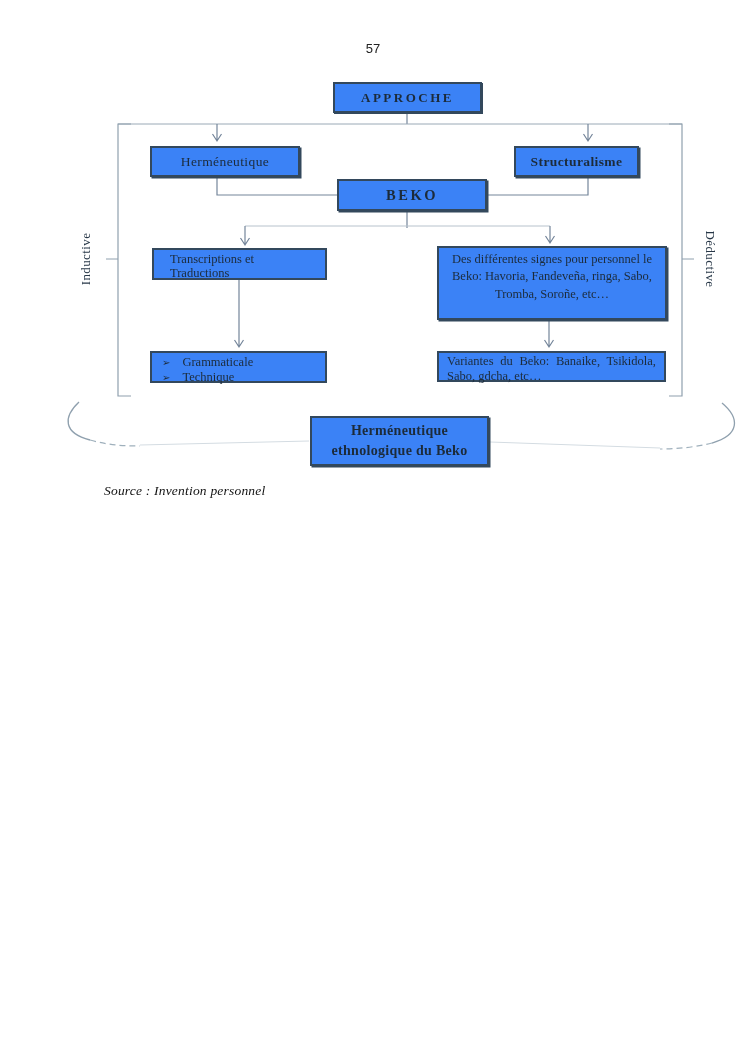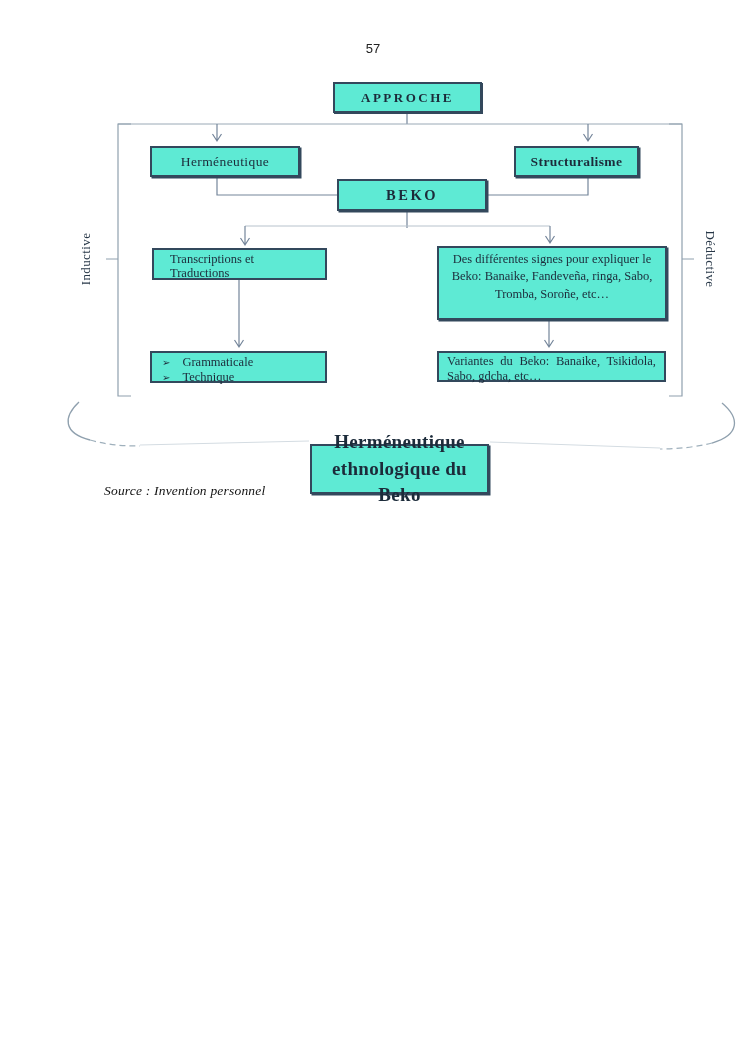--- a/index.html
+++ b/index.html
@@ -23,21 +23,21 @@
     color: #222;
   }
   svg.connectors {
     position: absolute;
     top: 0; left: 0;
     width: 745px; height: 1053px;
   }
   .node {
     position: absolute;
     border: 2px solid #33485c;
-    background: #5eead4;
+    background: #3b82f6;
     display: flex;
     align-items: center;
     justify-content: center;
     text-align: center;
     color: #1c2b3a;
   }
   .node.heavy { box-shadow: 1.5px 1.5px 0 #33485c; text-align: center; }
   .node-approche {
     left: 333px; top: 82px; width: 149px; height: 31px;
     font-size: 13px; letter-spacing: 2.5px; font-weight: 600;
@@ -81,22 +81,22 @@
   .node-methode .marker { font-size: 10px; line-height: 15px; }
   .node-variantes {
     left: 437px; top: 351px; width: 229px; height: 31px;
     font-size: 12.5px;
     justify-content: flex-start; text-align: justify;
     padding: 1px 8px; line-height: 1.2;
     align-items: flex-start;
   }
   .node-conclusion {
     left: 310px; top: 416px; width: 179px; height: 50px;
-    font-size: 19px; font-weight: bold; letter-spacing: .3px;
-    line-height: 1.4; padding: 2px 12px; margin-top: 28px;
+    font-size: 14px; font-weight: bold; letter-spacing: .3px;
+    line-height: 1.4; padding: 2px 12px;
   }
   .side-label {
     position: absolute;
     font-size: 13px;
     color: #273747;
     white-space: nowrap;
     letter-spacing: .4px;
   }
   .side-label.left {
     left: 86px; top: 259px;
@@ -179,21 +179,21 @@
 
   <div class="node node-beko heavy">
     <span>BEKO</span>
   </div>
 
   <div class="node node-transcriptions">
     <span>Transcriptions et Traductions</span>
   </div>
 
   <div class="node node-signes heavy">
-    <span>Des différentes signes pour expliquer le Beko: Banaike, Fandeveña, ringa, Sabo, Tromba, Soroñe, etc…</span>
+    <span>Des différentes signes pour personnel le Beko: Havoria, Fandeveña, ringa, Sabo, Tromba, Soroñe, etc…</span>
   </div>
 
   <div class="node node-methode">
     <div class="li">
       <span class="marker">➢</span>
       <span>Grammaticale</span>
     </div>
     <div class="li">
       <span class="marker">➢</span>
       <span>Technique</span>

